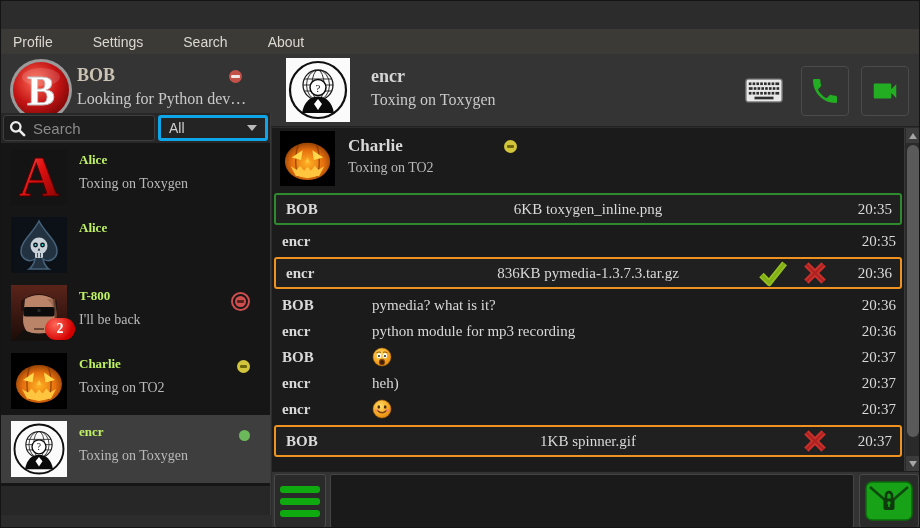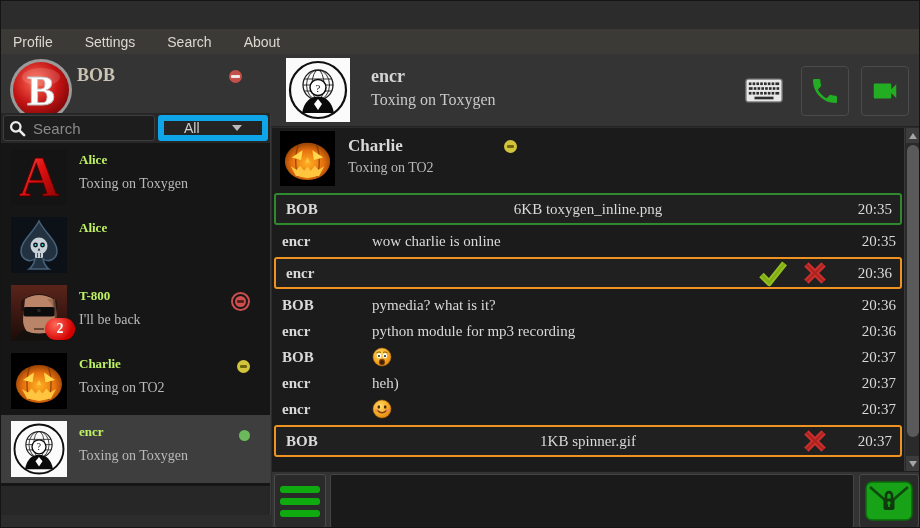--- a/index.html
+++ b/index.html
@@ -14,21 +14,21 @@
   .tb-close{background:radial-gradient(circle at 35% 30%,#f08660,#df4b16 70%);border:1px solid #8f3210;}
   .tb-close::before,.tb-close::after{content:'';position:absolute;left:4px;top:7.5px;width:8px;height:1.8px;background:#5e2310;}
   .tb-close::before{transform:rotate(45deg);} .tb-close::after{transform:rotate(-45deg);}
   .tb-gray{background:radial-gradient(circle at 35% 30%,#55534c,#3b3a35 75%);border:1px solid #5d5b53;}
   .tb-min::before{content:'';position:absolute;left:4px;top:8px;width:8px;height:2px;background:#a8a69e;}
   .tb-max::before{content:'';position:absolute;left:5px;top:5px;width:7px;height:7px;border:1.6px solid #a8a69e;}
   .tb-title{color:#f2f0ec;font-weight:bold;font-size:14px;margin-left:14px;}
 
   
   .menubar{position:absolute;left:0;top:28px;width:100%;height:25px;background:#3b3a36;
-    display:flex;align-items:center;padding-left:12px;gap:32px;}
+    display:flex;align-items:center;padding-left:12px;gap:40px;}
   .menu-item{color:#dcd8d0;font-size:14px;cursor:pointer;}
 
   
   .toppanel{position:absolute;left:0;top:53px;width:100%;height:73px;background:#343434;border-bottom:1px solid #222;}
   .avatar64{position:absolute;width:64px;height:64px;}
   .tp-name{position:absolute;font-family:"Liberation Serif",serif;font-weight:bold;font-size:18px;color:#cac2b2;}
   .tp-msg{position:absolute;font-family:"Liberation Serif",serif;font-size:16px;color:#c9c9c9;}
   .callbtn{position:absolute;width:48px;height:50px;border:1px solid #4b4b4b;border-radius:4px;
     display:flex;align-items:center;justify-content:center;cursor:pointer;background:#343434;}
 
@@ -41,22 +41,22 @@
   .st-busy-ring{display:inline-flex;width:19px;height:19px;border:2px solid #cd4e4e;border-radius:50%;align-items:center;justify-content:center;}
   .st-busy-inner{width:11px;height:11px;background:#cd4e4e;border-radius:50%;position:relative;}
   .st-busy-inner::after{content:'';position:absolute;left:2px;top:4px;width:7px;height:3px;background:#57201c;border-radius:1px;}
 
   
   .sidebar{position:absolute;left:0;top:112px;width:270px;height:402px;background:#272727;border-right:1px solid #3a3a3a;}
   .search-row{position:absolute;left:0;top:0;width:100%;height:30px;display:flex;padding:2px;gap:3px;}
   .search-box{flex:1;display:flex;align-items:center;background:#1d1d1d;border:1px solid #3e3e3e;border-radius:3px;padding:0 5px;gap:5px;}
   .search-box input{flex:1;background:transparent;border:none;outline:none;color:#cfcfcf;font-size:15px;width:80px;}
   .search-box input::placeholder{color:#8a8a8a;}
-  .filter{width:110px;background:#242424;border:6px solid #0ea5e9;border-radius:3px;color:#cfcfcf;font-size:14px;
-    display:flex;align-items:center;padding:0 20px;cursor:pointer;}
+  .filter{width:110px;background:#242424;border:3px solid #0ea5e9;border-radius:3px;color:#cfcfcf;font-size:14px;
+    display:flex;align-items:center;padding:0 8px;cursor:pointer;}
   .caret{margin-left:auto;width:0;height:0;border-left:5px solid transparent;border-right:5px solid transparent;border-top:6px solid #b9b9b9;}
   .contacts{position:absolute;left:0;top:30px;width:100%;height:343px;background:#161616;}
   .contact{position:relative;height:68px;cursor:pointer;}
   .contact.selected{background:#3e3e3e;}
   .c-avatar{position:absolute;left:10px;top:6px;width:56px;height:56px;}
   .c-name{position:absolute;left:78px;top:9px;font-family:"Liberation Serif",serif;font-weight:bold;font-size:13px;color:#bef264;}
   .c-status{position:absolute;left:78px;top:33px;font-family:"Liberation Serif",serif;font-size:14px;color:#b9b9b9;}
   .c-st{position:absolute;right:20px;top:13px;}
   .badge{position:absolute;left:44px;top:39px;width:30px;height:22px;border-radius:11px;
     background:radial-gradient(circle at 35% 30%,#ff6a5a,#d40000 70%);color:#fff;
@@ -300,20 +300,21 @@
     <div class="menu-item">Search</div>
     <div class="menu-item">About</div>
   </div>
 
   <div class="toppanel">
     <svg class="avatar64" style="left:8px;top:4px;">
         <use href="#av-bob"></use>
       </svg>
     <div class="tp-name" style="left:76px;top:11px;">BOB</div>
     <span class="st-busy" style="position:absolute;left:228px;top:16px;"></span>
+    <div class="tp-msg" style="left:76px;top:36px;">Looking for Python dev…</div>
 
     <svg class="avatar64" style="left:285px;top:4px;">
         <use href="#av-anonmask"></use>
       </svg>
     <div class="tp-name" style="left:370px;top:12px;color:#d4d4d4;">encr</div>
     <div class="tp-msg" style="left:370px;top:37px;">Toxing on Toxygen</div>
 
     <svg style="position:absolute;left:744px;top:24px;width:38px;height:25px;">
         <use href="#ic-keyboard"></use>
       </svg>
@@ -400,26 +401,26 @@
     <div class="messages">
 
       <div class="msg-row msg-file done">
         <span class="msg-sender">BOB</span>
         <span class="msg-filename">6KB toxygen_inline.png</span>
         <span class="msg-time">20:35</span>
       </div>
 
       <div class="msg-row">
         <span class="msg-sender">encr</span>
-        <span class="msg-text">wow charlie is online</span>
         <span class="msg-time">20:35</span>
       </div>
 
       <div class="msg-row msg-file active">
         <span class="msg-sender">encr</span>
+        <span class="msg-filename">836KB pymedia-1.3.7.3.tar.gz</span>
         <svg class="ft-accept">
             <use href="#ic-check"></use>
           </svg>
         <svg class="ft-decline">
             <use href="#ic-cross"></use>
           </svg>
         <span class="msg-time">20:36</span>
       </div>
 
       <div class="msg-row">

